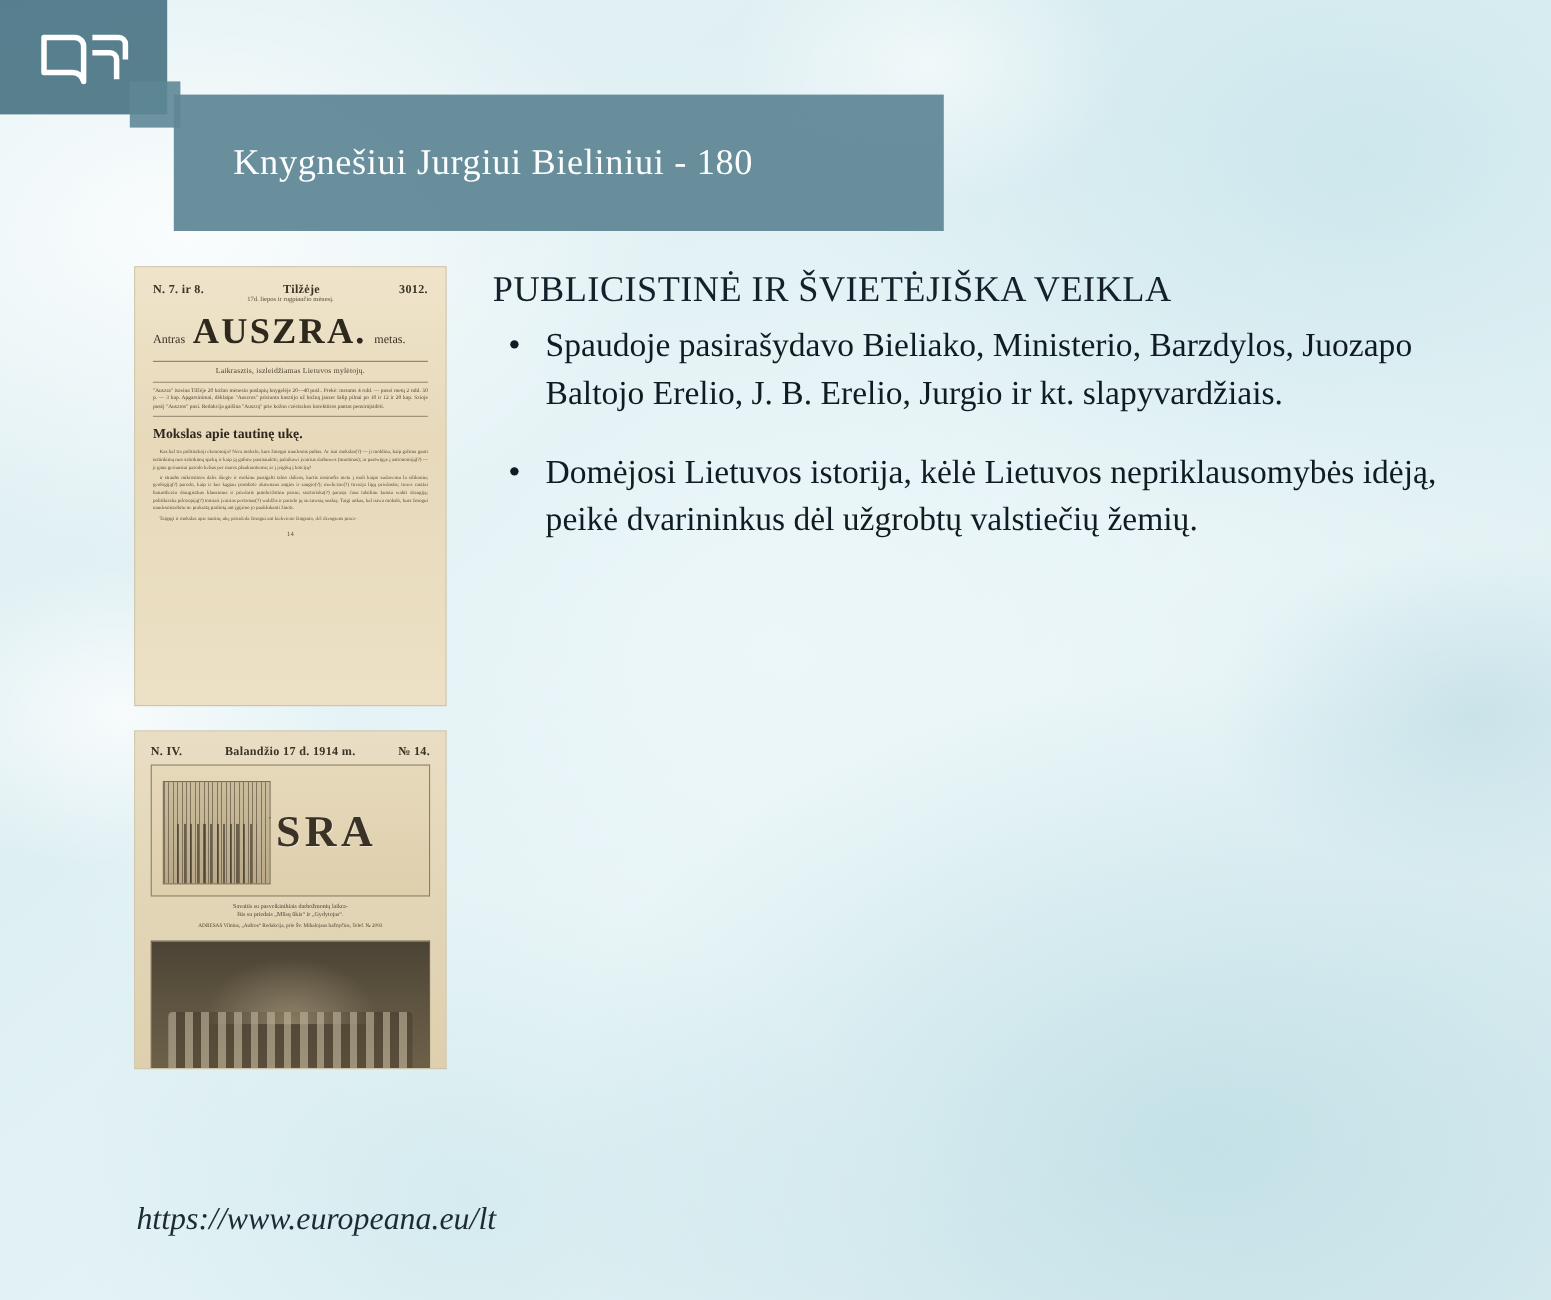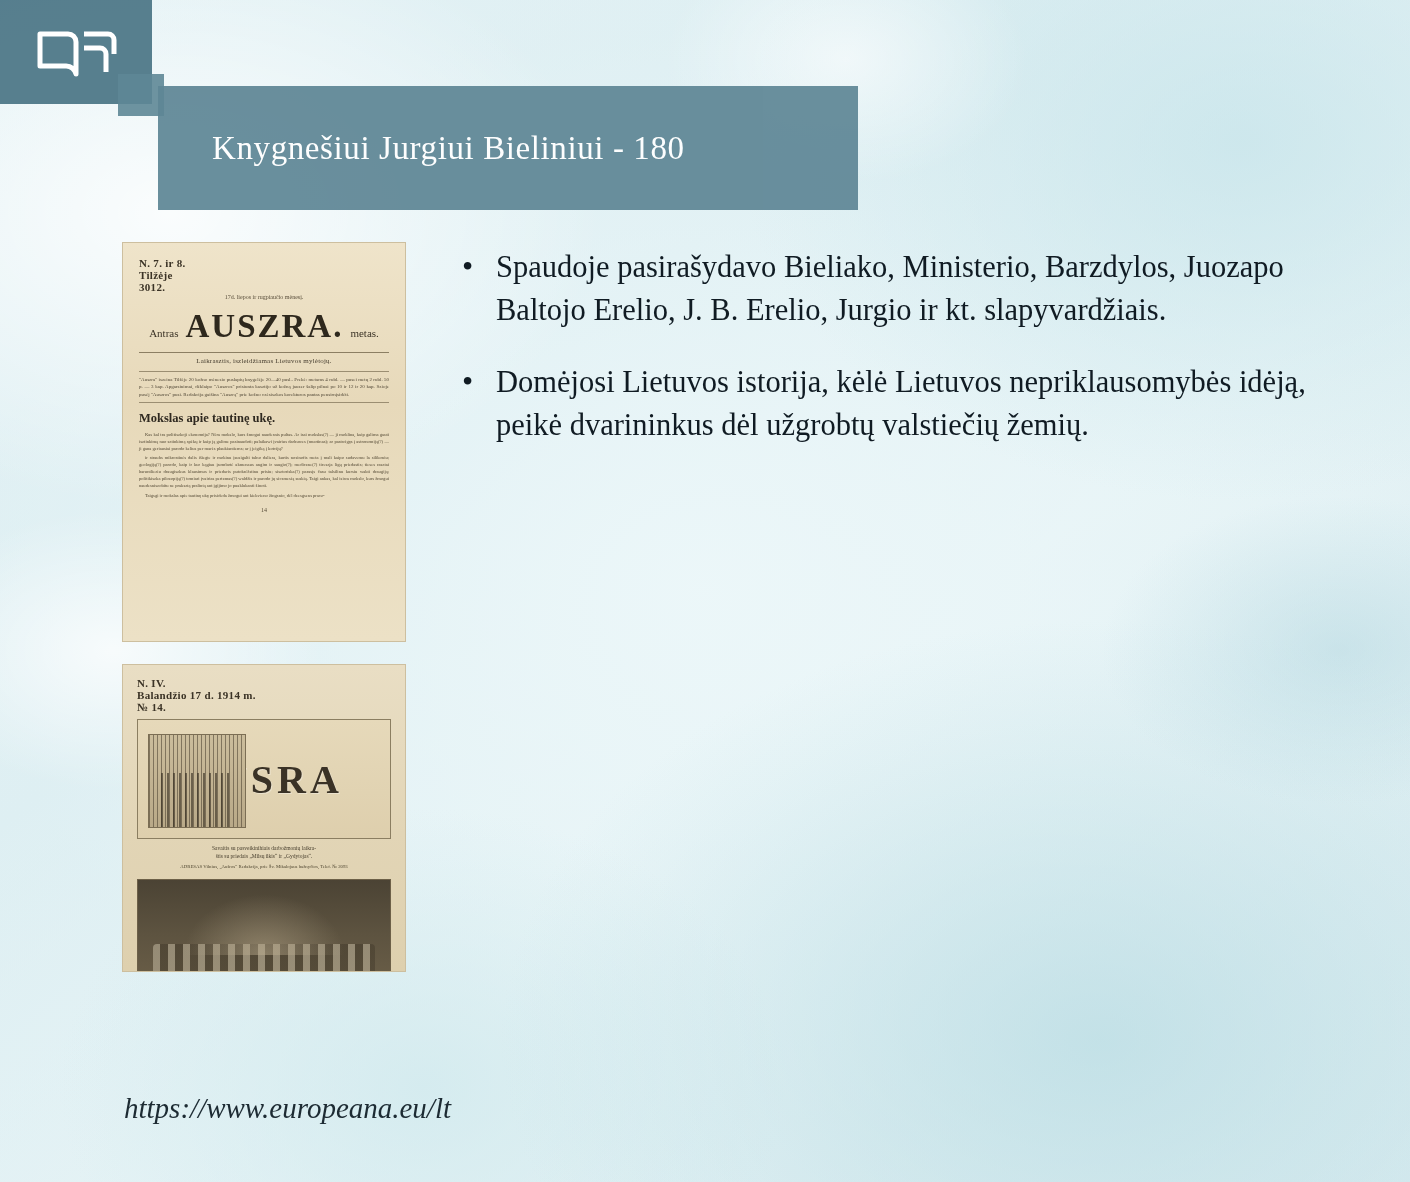--- a/index.html
+++ b/index.html
@@ -117,32 +117,30 @@
     padding: 12px 14px 8px 14px;
   }
   .n-topline {
     display: flex;
     justify-content: space-between;
     font-family: "Liberation Serif", serif;
     font-size: 11px;
     color: #3b3326;
     font-weight: bold;
     letter-spacing: .3px;
-    flex-direction: column;
   }
   .n-sub {
     text-align: center;
     font-size: 6px;
     color: #5a4f3c;
     margin-top: 1px;
   }
   .masthead {
     display: flex;
     align-items: baseline;
-    justify-content: center;
     gap: 7px;
     margin-top: 8px;
   }
   .masthead .small {
     font-size: 11px;
     color: #3b3326;
     font-family: "Liberation Serif", serif;
   }
   .masthead .big {
     font-size: 33px;
@@ -390,17 +388,18 @@
     </div>
     <div class="addr">ADRESAS Vilnius, „Aušros“ Redakcija, prie Šv. Mikalojaus bažnyčios, Telef. № 2093</div>
     <div class="photo"></div>
     <div class="photo-cap">Lietuvių veliavų Pelegimanis už Žaibojo. Fikta Vilniuje.</div>
   </div>
 </div>
 
 <div class="source-link">https://www.europeana.eu/lt</div>
 
 <div class="content">
+  <div class="sect-title">PUBLICISTINĖ IR ŠVIETĖJIŠKA VEIKLA</div>
   <ul class="bullets">
     <li>Spaudoje pasirašydavo Bieliako, Ministerio, Barzdylos, Juozapo Baltojo Erelio, J. B. Erelio, Jurgio ir kt. slapyvardžiais.</li>
     <li>Domėjosi Lietuvos istorija, kėlė Lietuvos nepriklausomybės idėją,  peikė dvarininkus dėl užgrobtų valstiečių žemių.</li>
   </ul>
 </div>
 
 </body></html>

